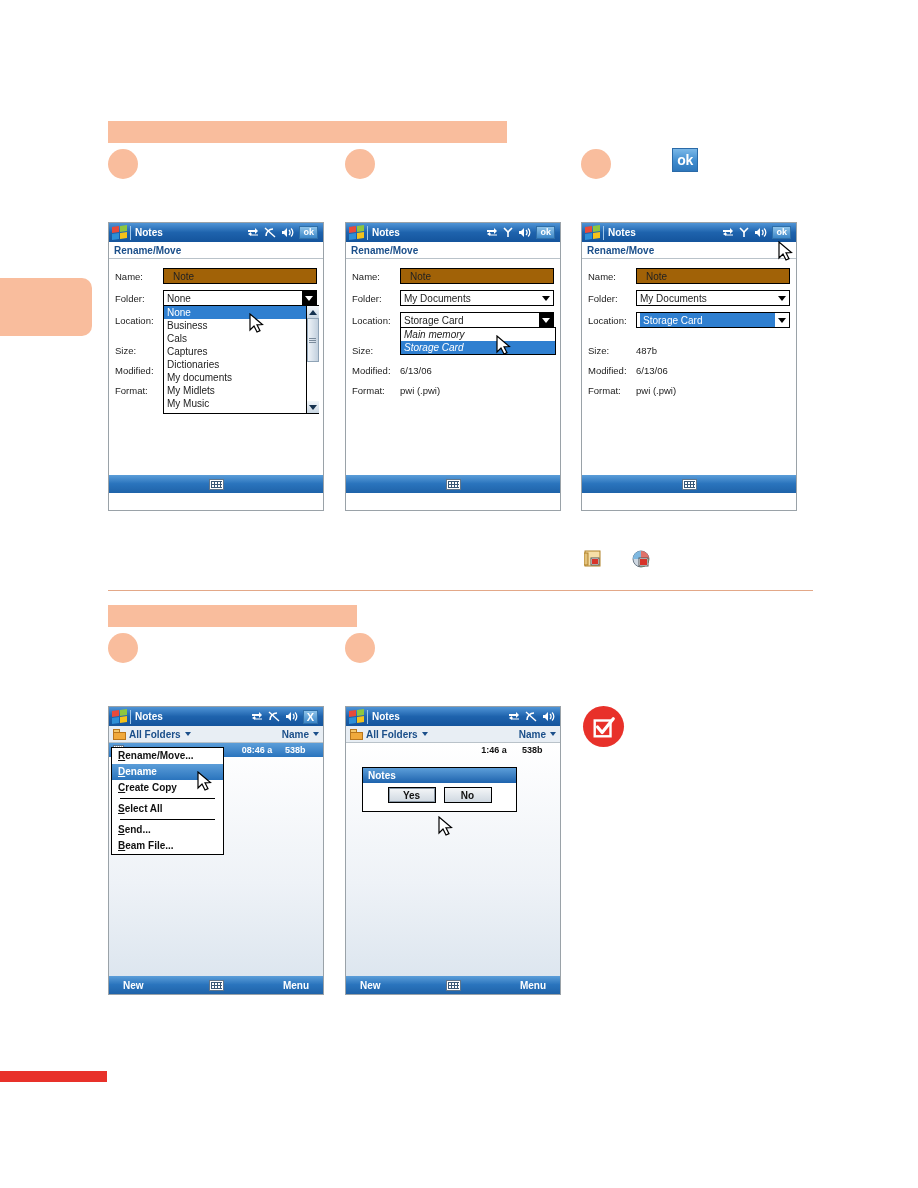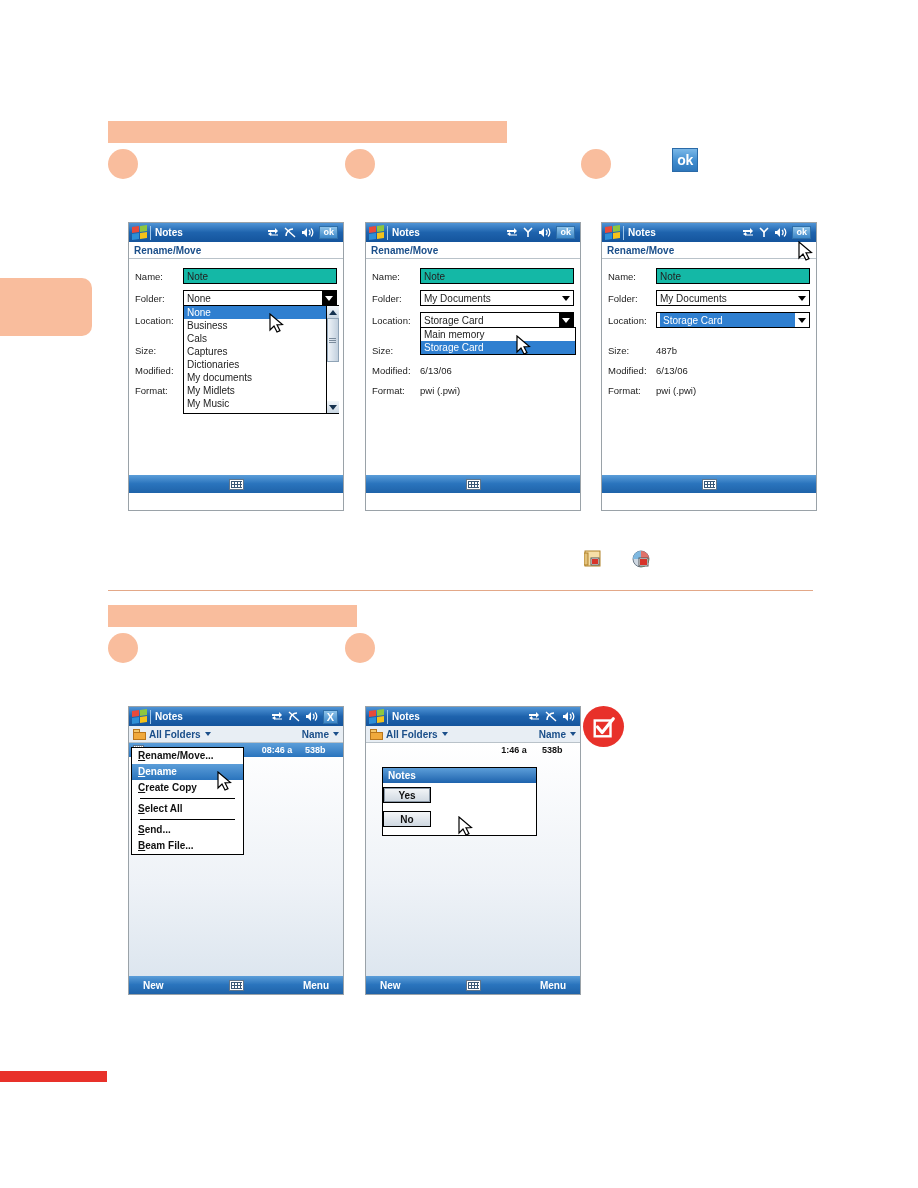--- a/index.html
+++ b/index.html
@@ -57,21 +57,20 @@
 
   
   .device {
     position:absolute;
     width:216px; height:289px;
     border:1px solid #9aa2a8;
     background:#ffffff;
     overflow:hidden;
     font-size:10px;
     color:#222;
-    margin-left:20px;
   }
   .d1 { left:108px; top:222px; }
   .d2 { left:345px; top:222px; }
   .d3 { left:581px; top:222px; }
   .d4 { left:108px; top:706px; }
   .d5 { left:345px; top:706px; }
 
   .titlebar {
     height:19px;
     background:linear-gradient(180deg,#4f94d6 0%,#1e63ad 50%,#14549c 100%);
@@ -114,22 +113,22 @@
   .dev-body { position:relative; height:234px; background:#fff; }
 
   
   .frow {
     position:absolute; left:6px; right:6px; height:18px;
     display:flex; align-items:center;
   }
   .flabel { width:48px; font-size:9.5px; color:#222; }
   .fvalue { font-size:9.5px; color:#222; }
   .finput {
-    flex:1; height:16px; border:1px solid #000; background:#14b8a6;
-    font-size:10px; padding:0 3px; display:flex; align-items:center;
+    flex:1; height:16px; border:1px solid #000; background:#a16207;
+    font-size:10px; padding:0 9px; display:flex; align-items:center;
   }
   .fselect {
     flex:1; height:16px; border:1px solid #000; background:#fff;
     font-size:10px; display:flex; align-items:center;
     padding-left:3px; position:relative;
   }
   .fselect.open-black > .arrowbox { background:#000; }
   .arrowbox {
     position:absolute; right:0; top:0; width:14px; height:100%;
     display:flex; align-items:center; justify-content:center;
@@ -228,21 +227,21 @@
     border:1px solid #000; background:#fff; z-index:8;
   }
   .dlg-title {
     height:15px; background:linear-gradient(180deg,#5c9ed9,#1e63ad);
     color:#fff; font-size:10px; font-weight:bold;
     display:flex; align-items:center; padding-left:5px;
   }
   .dlg-body { padding:7px 6px 4px 6px; display:flex; gap:6px; }
   .warn-ico { width:22px; height:20px; flex:0 0 22px; }
   .dlg-text { font-size:9.5px; line-height:11px; color:#111; }
-  .dlg-btns { display:flex; gap:8px; justify-content:center; padding:4px 0 8px 0;flex-direction:column; }
+  .dlg-btns { display:flex; gap:8px; justify-content:center; padding:4px 0 8px 0; }
   .dlg-btn {
     width:48px; height:16px; border:1px solid #000;
     background:linear-gradient(180deg,#f4f6f8,#cfd8e1);
     font-size:10px; font-weight:bold; color:#111;
     display:flex; align-items:center; justify-content:center;
   }
   .dlg-btn.focus { box-shadow: inset 0 0 0 1px #8a98a6; }
 
   
   .cursor { position:absolute; z-index:20; width:15px; height:21px; }
@@ -464,21 +463,21 @@
     </div>
     <div class="frow" style="top:102px;">
       <span class="flabel">Modified:</span>
       <span class="fvalue">6/13/06</span>
     </div>
     <div class="frow" style="top:122px;">
       <span class="flabel">Format:</span>
       <span class="fvalue">pwi (.pwi)</span>
     </div>
 
-    <div class="dlist" style="left:54px; top:68px; width:156px;">
+    <div class="dlist" style="left:54px; top:68px; width:156px;font-style:italic;">
       <div class="item">Main memory</div>
       <div class="item sel">Storage Card</div>
     </div>
 
     <div class="cursor" style="left:150px; top:76px;">
       <svg width="15" height="21" viewBox="0 0 15 21">
           <path d="M1 1l0 16 4-4 3 6 3-1.4-3-5.8 5.4-0.3z" fill="#fff" stroke="#000" stroke-width="1.2"></path>
         </svg>
     </div>
 

